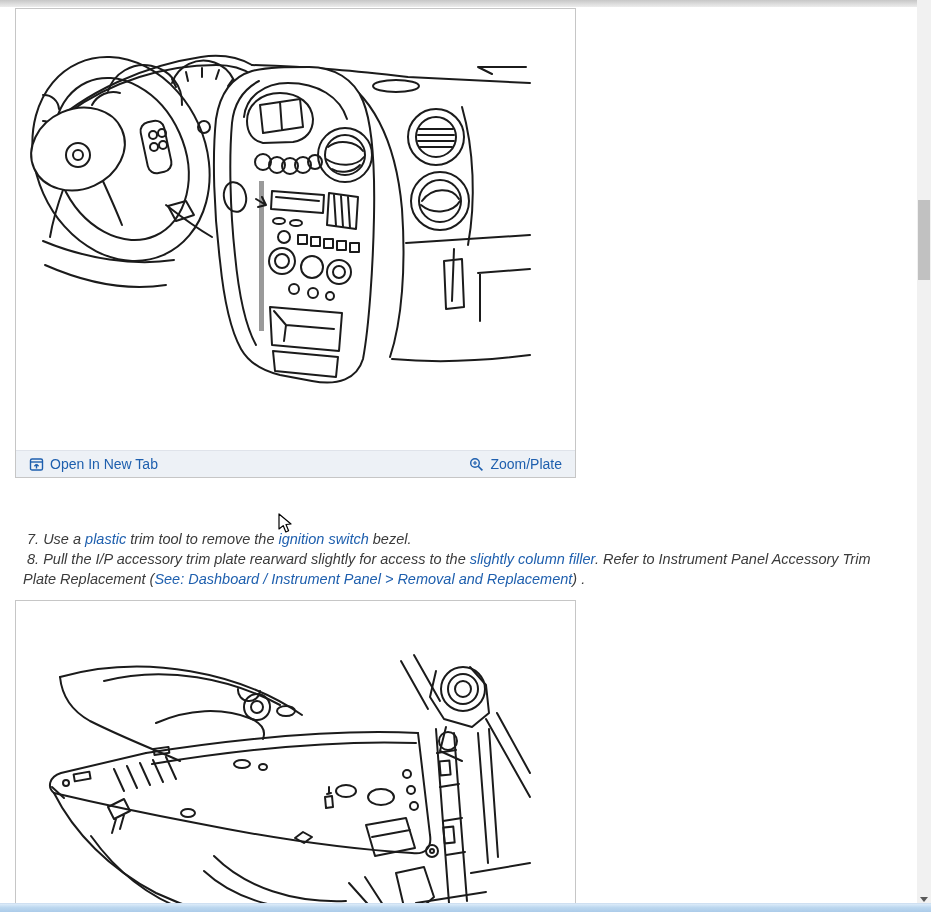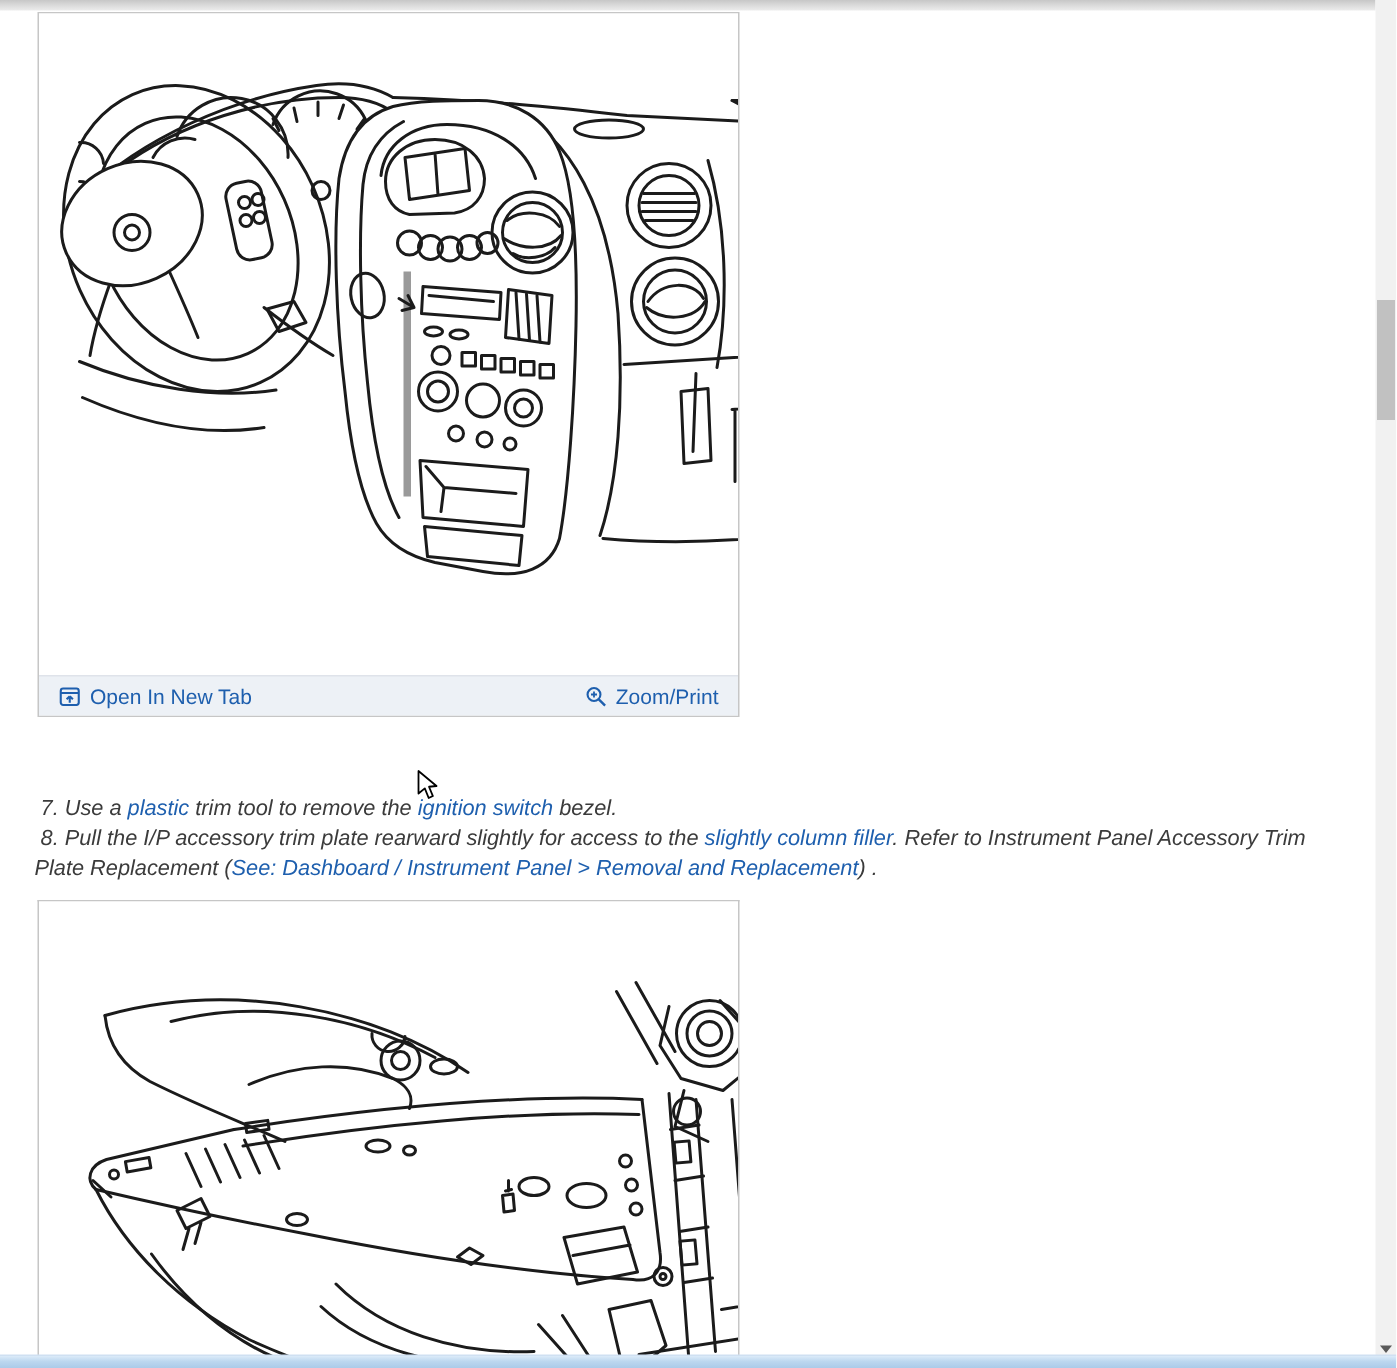--- a/index.html
+++ b/index.html
@@ -3,21 +3,21 @@
 <meta charset="utf-8">
 <style>
   * { margin:0; padding:0; box-sizing:border-box; }
   html,body { width:931px; height:912px; overflow:hidden; background:#fff;
     font-family:"Liberation Sans", sans-serif; }
   #viewport { position:relative; width:931px; height:912px; background:#fff; overflow:hidden; }
 
   .top-bar { position:absolute; left:0; top:0; width:917px; height:7px;
     background:linear-gradient(180deg,#c7c7c7 0%, #dcdcdc 55%, #ececec 100%); }
 
-  .panel { position:absolute; left:25px; width:468px; background:#fff; border:1px solid #c6c6c6; }
+  .panel { position:absolute; left:15px; width:561px; background:#fff; border:1px solid #c6c6c6; }
   #figure1-panel { top:8px; height:470px; }
   #figure2-panel { top:600px; height:312px; border-bottom:none; }
 
   .figure-area { width:100%; height:441px; background:#fff; overflow:hidden; }
   #figure2-panel .figure-area { height:310px; }
 
   .figure-toolbar { position:absolute; left:0; right:0; bottom:0; height:27px;
     background:#edf1f6; border-top:1px solid #dfe3ea;
     display:flex; align-items:center; justify-content:space-between; padding:0 13px; }
   .tool-link { display:flex; align-items:center; gap:6px; color:#1e5fae;
@@ -162,21 +162,21 @@
           <path d="M7.5 11.5 V7.2 M7.5 7.2 L5.4 9.2 M7.5 7.2 L9.6 9.2" fill="none" stroke="#1e5fae" stroke-width="1.4"></path>
         </svg>
         <span>Open In New Tab</span>
       </div>
       <div class="tool-link">
         <svg width="15" height="15" viewBox="0 0 15 15">
           <circle cx="6" cy="6" r="4.3" fill="none" stroke="#1e5fae" stroke-width="1.4"></circle>
           <path d="M4 6 h4 M6 4 v4" stroke="#1e5fae" stroke-width="1.2"></path>
           <path d="M9.2 9.2 L13.4 13.4" stroke="#1e5fae" stroke-width="1.6"></path>
         </svg>
-        <span>Zoom/Print</span>
+        <span>Zoom/Plate</span>
       </div>
     </div>
   </div>
 
   <div id="instruction-steps">
       <div><span>&nbsp;7. Use a </span><span class="inline-link">plastic</span><span> trim tool to remove the </span><span class="inline-link">ignition switch</span><span> bezel.</span></div>
       <div><span>&nbsp;8. Pull the I/P accessory trim plate rearward slightly for access to the </span><span class="inline-link">slightly column filler</span><span>. Refer to Instrument Panel Accessory Trim Plate Replacement (</span><span class="inline-link">See: Dashboard / Instrument Panel &gt; Removal and Replacement</span><span>) .</span></div>
     </div>
 
   <div class="panel" id="figure2-panel">

